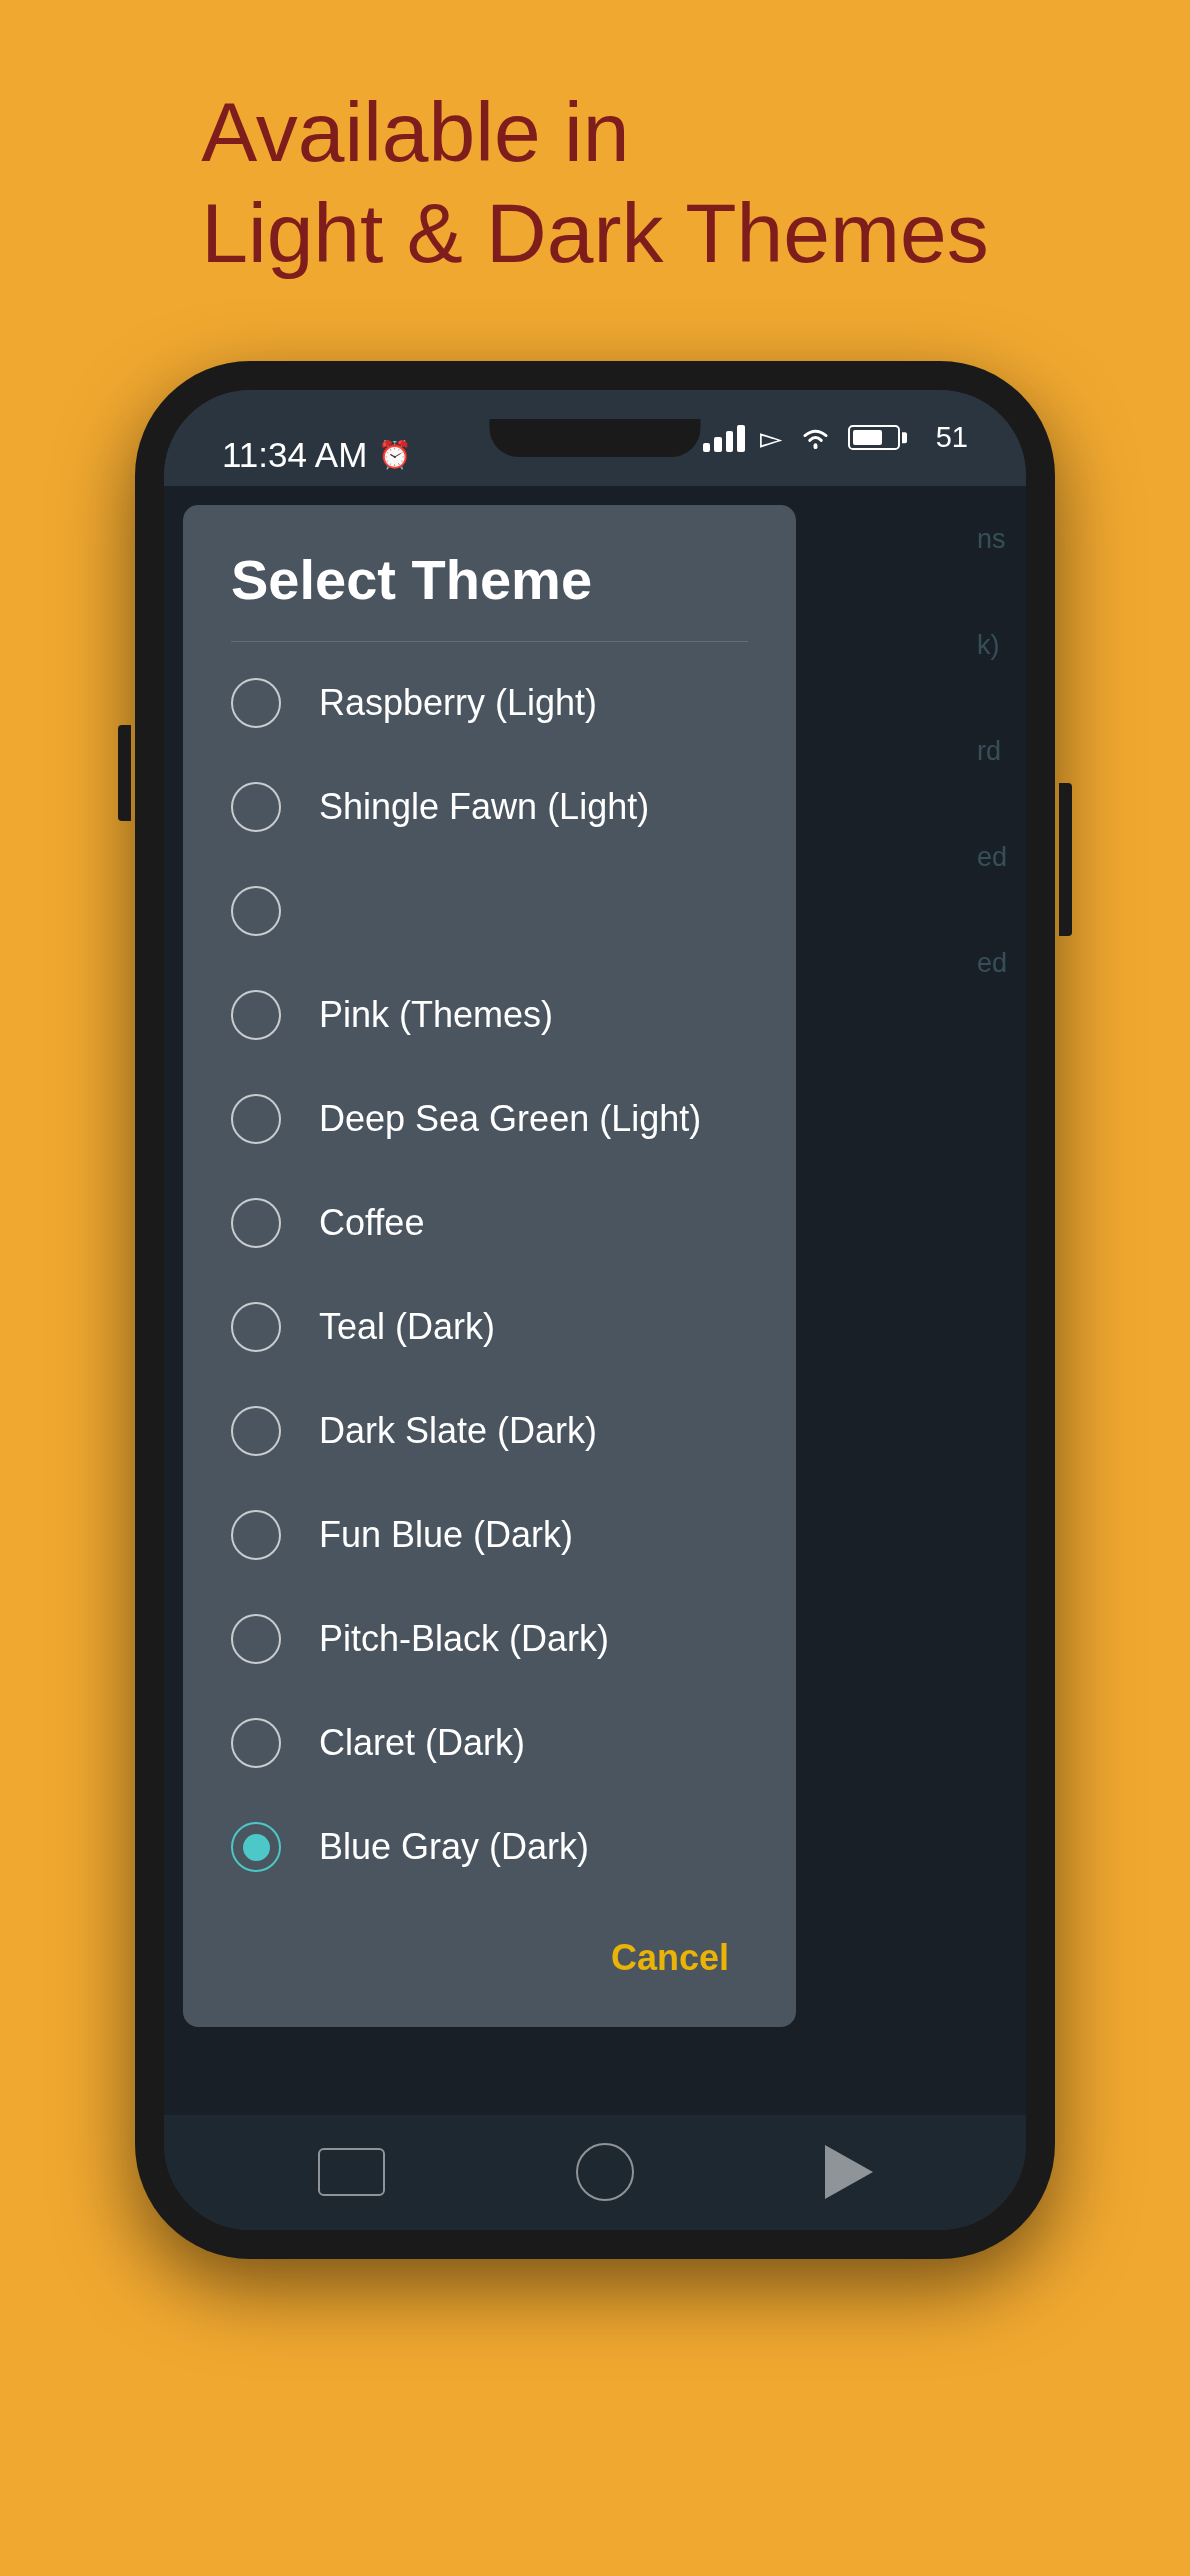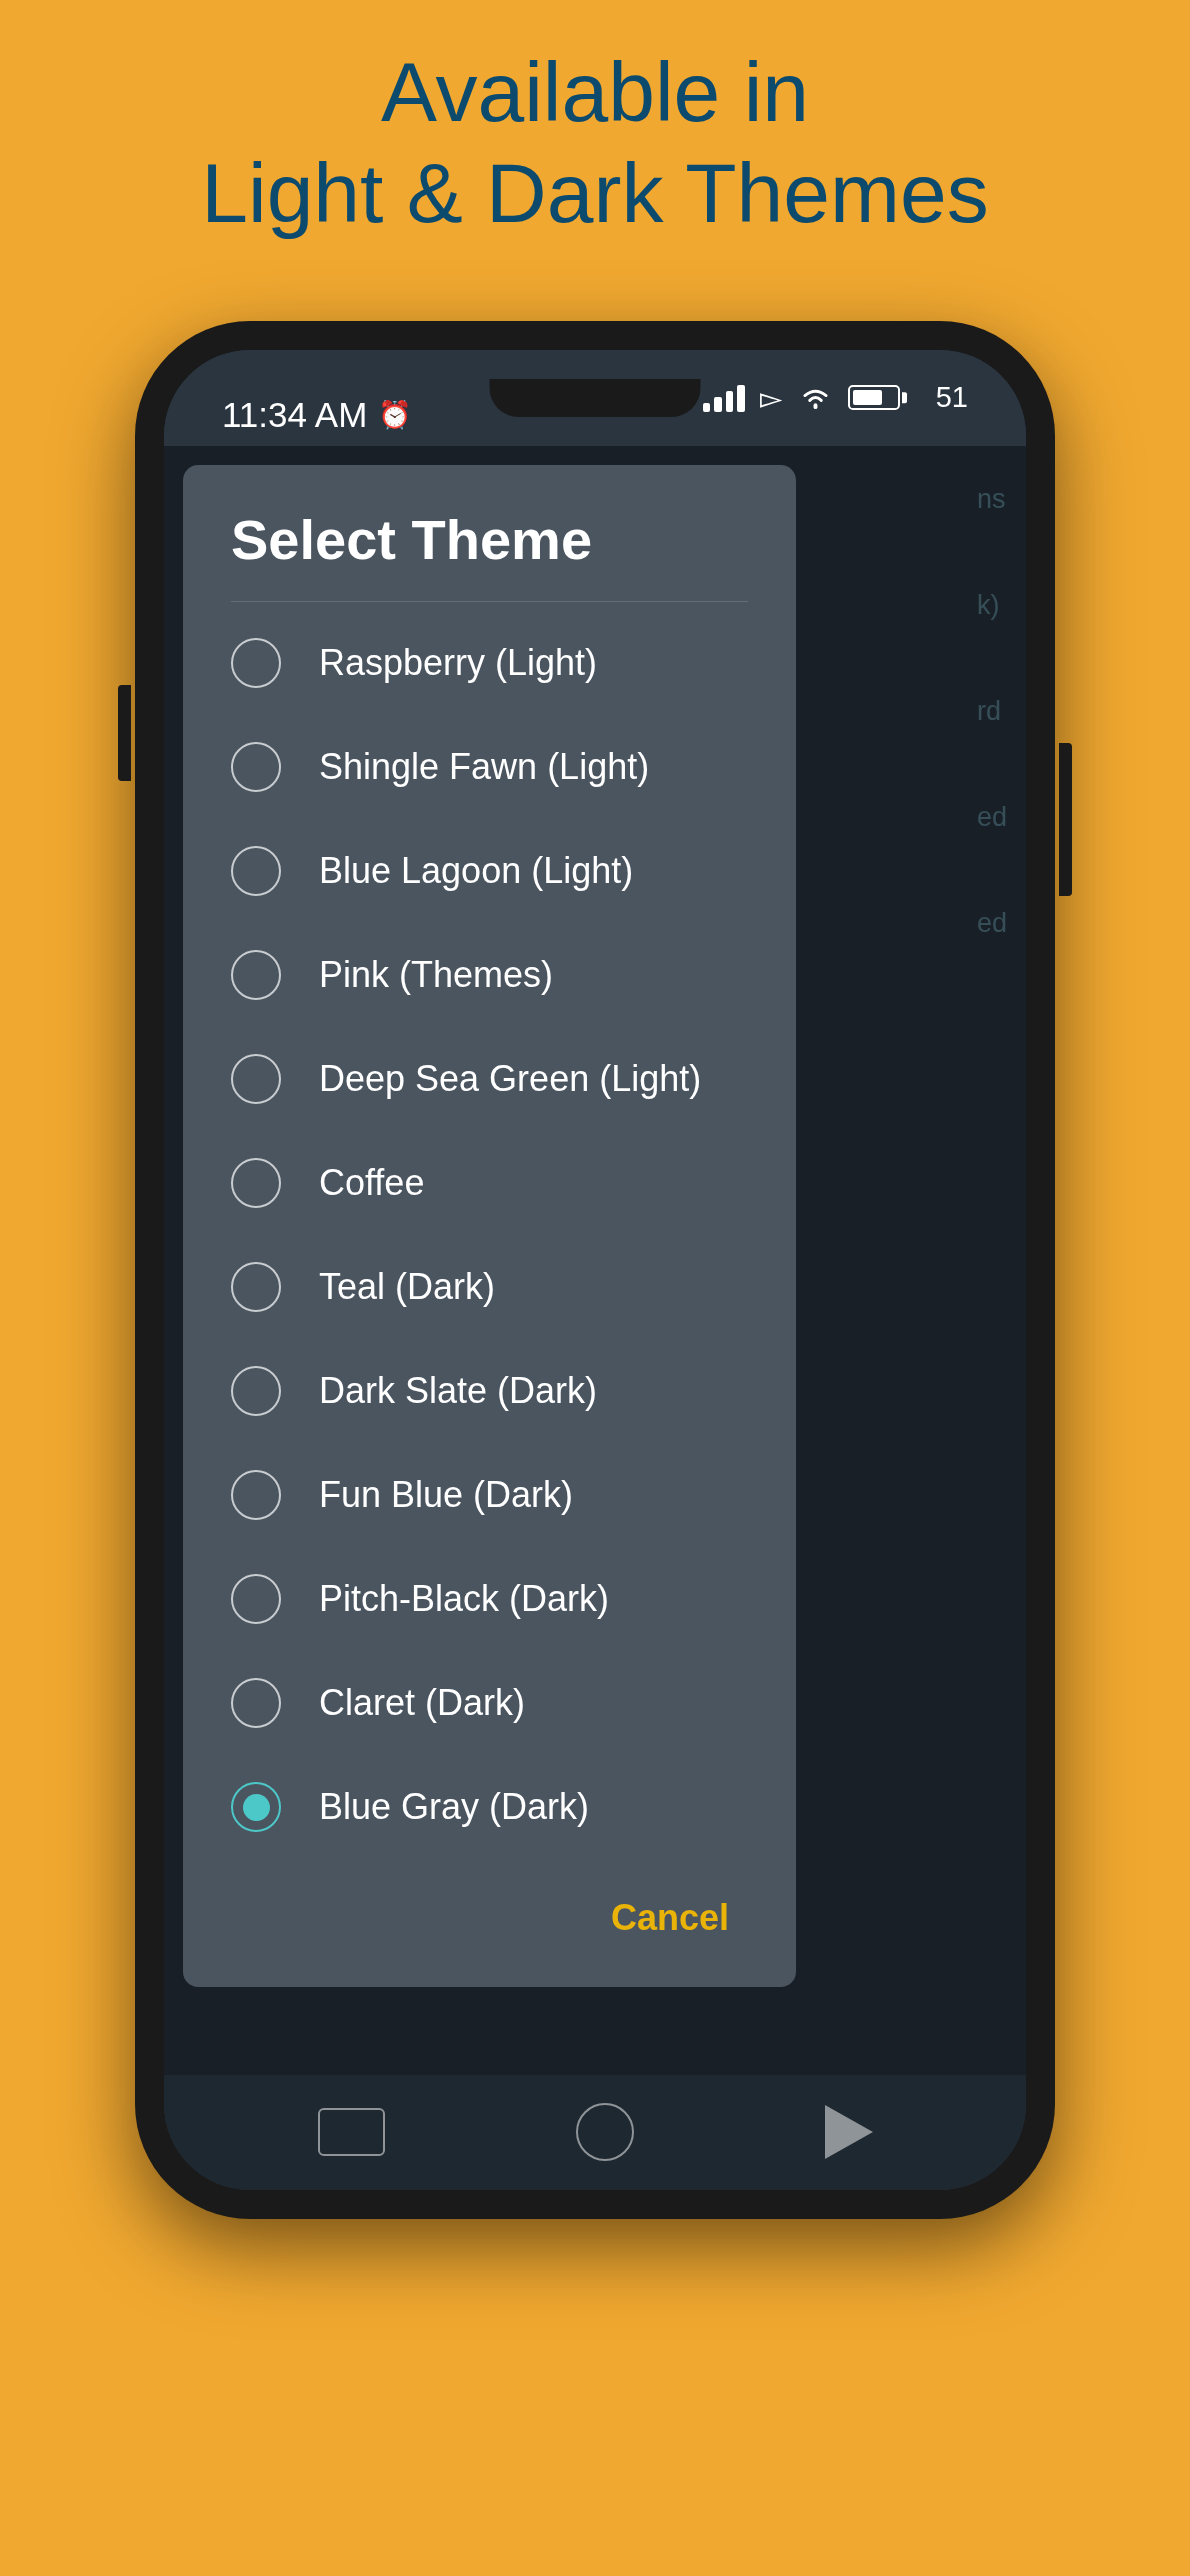--- a/index.html
+++ b/index.html
@@ -9,23 +9,23 @@
       height: 2576px;
       background-color: #F0A830;
       font-family: 'Segoe UI', Arial, sans-serif;
       display: flex;
       flex-direction: column;
       align-items: center;
       overflow: hidden;
     }
 
     .header-text {
-      margin-top: 42px;
-      text-align: center;
-      color: #0c4a6e;
+      margin-top: 82px;
+      text-align: left;
+      color: #7f1d1d;
       font-size: 84px;
       font-weight: 400;
       line-height: 1.2;
       padding: 0 77px;
     }
 
     .phone-wrapper {
       margin-top: 77px;
       width: 920px;
       position: relative;
@@ -443,21 +443,20 @@
                 <span class="theme-label">Raspberry (Light)</span>
               </div>
 
               <div class="theme-item">
                 <div class="radio-outer"></div>
                 <span class="theme-label">Shingle Fawn (Light)</span>
               </div>
 
               <div class="theme-item">
                 <div class="radio-outer"></div>
-                <span class="theme-label">Blue Lagoon (Light)</span>
               </div>
 
               <div class="theme-item">
                 <div class="radio-outer"></div>
                 <span class="theme-label">Pink (Themes)</span>
               </div>
 
               <div class="theme-item">
                 <div class="radio-outer"></div>
                 <span class="theme-label">Deep Sea Green (Light)</span>

